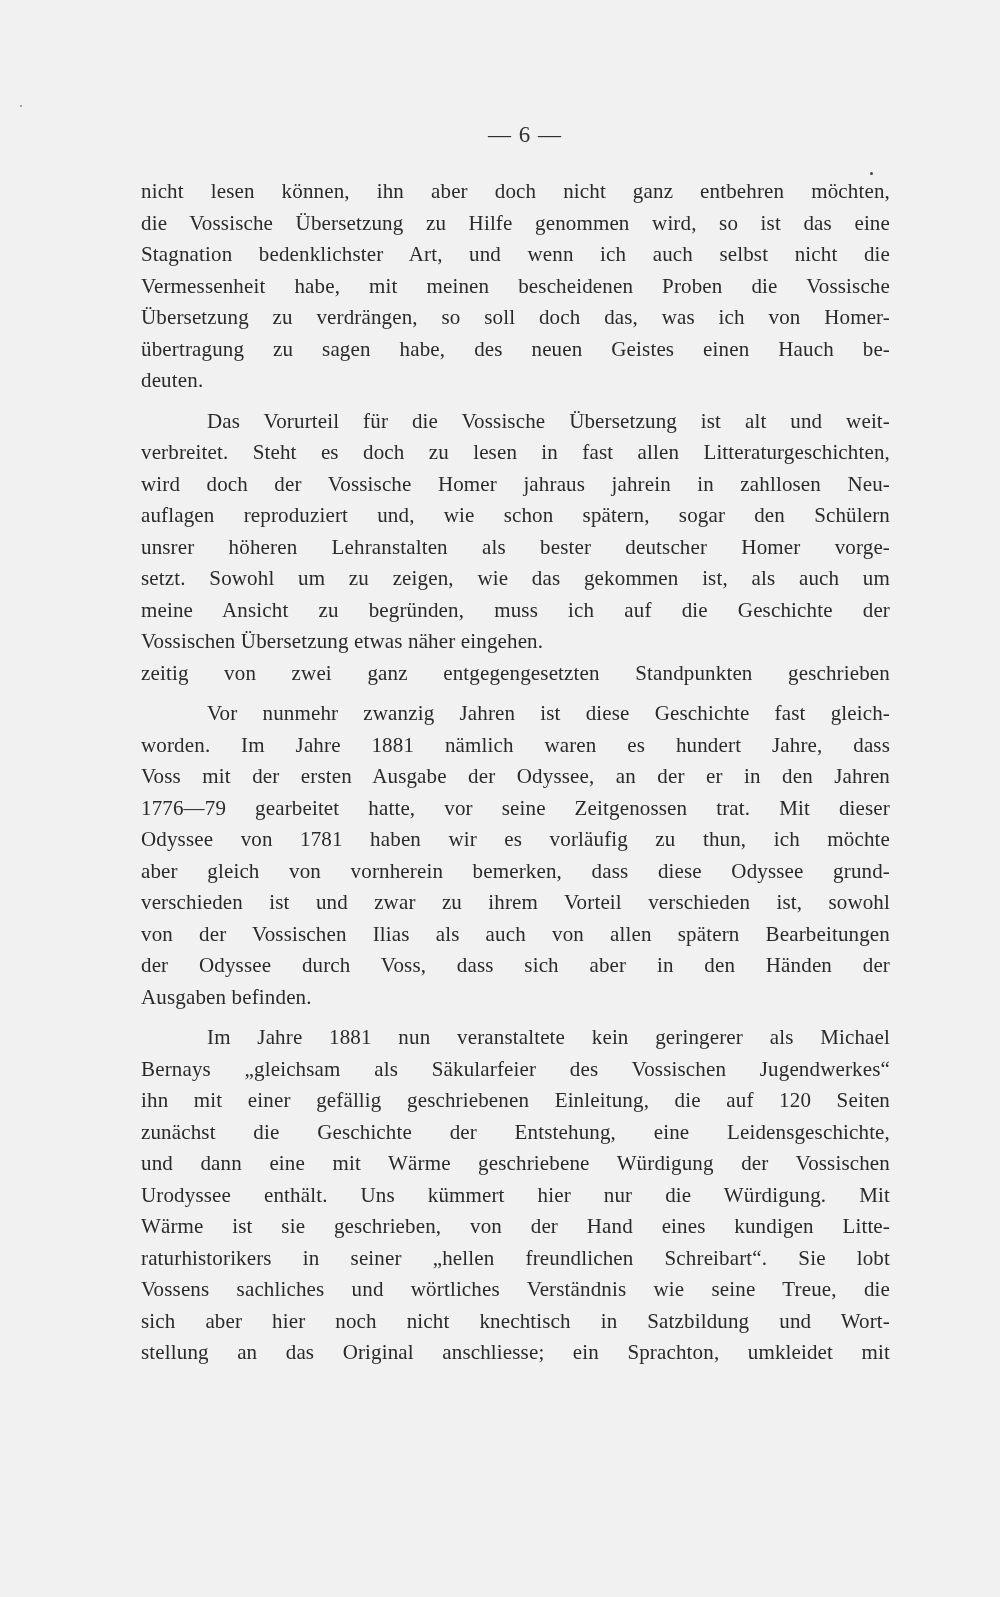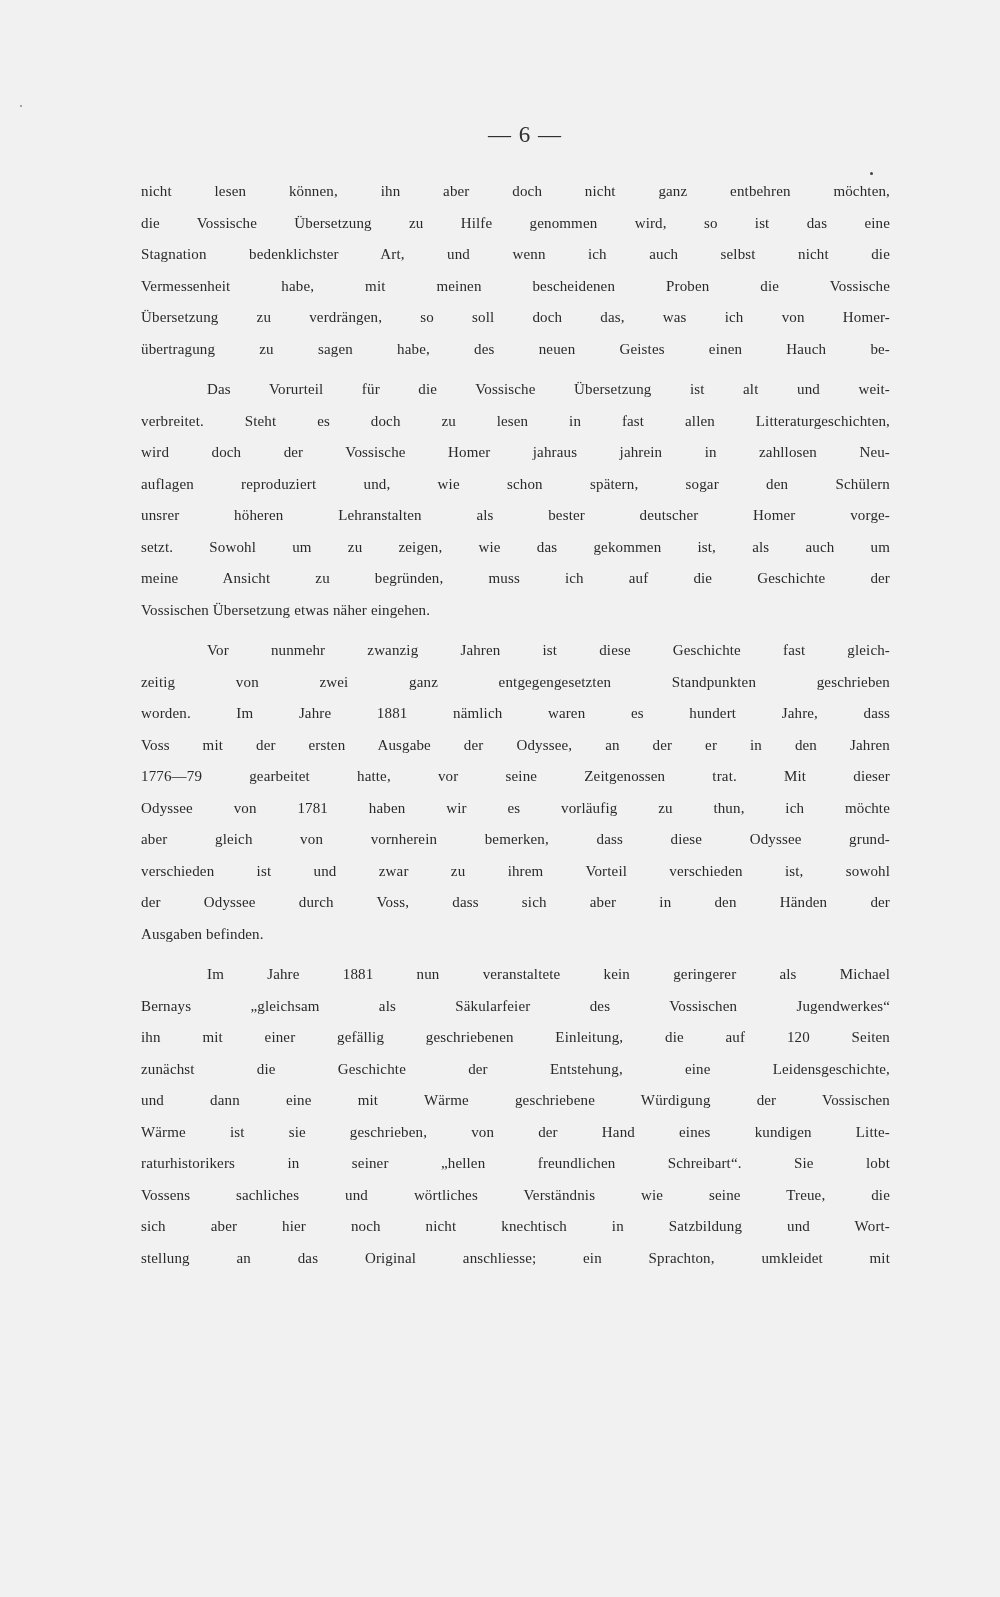--- a/index.html
+++ b/index.html
@@ -40,21 +40,21 @@
     .text-block {
       position: absolute;
       left: 141px;
       top: 176px;
       width: 749px;
     }
     .line {
       display: block;
       height: 31.5px;
       line-height: 31.5px;
-      font-size: 15px;
+      font-size: 21px;
       white-space: nowrap;
       text-align: justify;
       text-align-last: justify;
       letter-spacing: 0.15px;
     }
     .line.last {
       text-align-last: left;
     }
     .line.indent {
       padding-left: 66px;
@@ -68,42 +68,45 @@
   <div class="page-number">— 6 —</div>
   <div class="speck" style="left:870px; top:172px;"></div>
   <div class="speck" style="left:20px; top:105px; width:2px; height:2px; background:#888;"></div>
   <div class="text-block" id="text-block">
       <span class="line">nicht lesen können, ihn aber doch nicht ganz entbehren möchten,</span>
       <span class="line">die Vossische Übersetzung zu Hilfe genommen wird, so ist das eine</span>
       <span class="line">Stagnation bedenklichster Art, und wenn ich auch selbst nicht die</span>
       <span class="line">Vermessenheit habe, mit meinen bescheidenen Proben die Vossische</span>
       <span class="line">Übersetzung zu verdrängen, so soll doch das, was ich von Homer-</span>
       <span class="line">übertragung zu sagen habe, des neuen Geistes einen Hauch be-</span>
+      <span class="line last">deuten.</span>
       <span class="line indent">Das Vorurteil für die Vossische Übersetzung ist alt und weit-</span>
       <span class="line">verbreitet. Steht es doch zu lesen in fast allen Litteraturgeschichten,</span>
       <span class="line">wird doch der Vossische Homer jahraus jahrein in zahllosen Neu-</span>
       <span class="line">auflagen reproduziert und, wie schon spätern, sogar den Schülern</span>
       <span class="line">unsrer höheren Lehranstalten als bester deutscher Homer vorge-</span>
       <span class="line">setzt. Sowohl um zu zeigen, wie das gekommen ist, als auch um</span>
       <span class="line">meine Ansicht zu begründen, muss ich auf die Geschichte der</span>
       <span class="line last">Vossischen Übersetzung etwas näher eingehen.</span>
+      <span class="line">zeitig von zwei ganz entgegengesetzten Standpunkten geschrieben</span>
       <span class="line indent">Vor nunmehr zwanzig Jahren ist diese Geschichte fast gleich-</span>
-      <span class="line">zeitig von zwei ganz entgegengesetzten Standpunkten geschrieben</span>
       <span class="line">worden. Im Jahre 1881 nämlich waren es hundert Jahre, dass</span>
       <span class="line">Voss mit der ersten Ausgabe der Odyssee, an der er in den Jahren</span>
       <span class="line">1776—79 gearbeitet hatte, vor seine Zeitgenossen trat. Mit dieser</span>
       <span class="line">Odyssee von 1781 haben wir es vorläufig zu thun, ich möchte</span>
       <span class="line">aber gleich von vornherein bemerken, dass diese Odyssee grund-</span>
       <span class="line">verschieden ist und zwar zu ihrem Vorteil verschieden ist, sowohl</span>
+      <span class="line">von der Vossischen Ilias als auch von allen spätern Bearbeitungen</span>
       <span class="line">der Odyssee durch Voss, dass sich aber in den Händen der</span>
       <span class="line last">Ausgaben befinden.</span>
       <span class="line indent">Im Jahre 1881 nun veranstaltete kein geringerer als Michael</span>
       <span class="line">Bernays „gleichsam als Säkularfeier des Vossischen Jugendwerkes“</span>
       <span class="line">ihn mit einer gefällig geschriebenen Einleitung, die auf 120 Seiten</span>
       <span class="line">zunächst die Geschichte der Entstehung, eine Leidensgeschichte,</span>
       <span class="line">und dann eine mit Wärme geschriebene Würdigung der Vossischen</span>
+      <span class="line">Urodyssee enthält. Uns kümmert hier nur die Würdigung. Mit</span>
       <span class="line">Wärme ist sie geschrieben, von der Hand eines kundigen Litte-</span>
       <span class="line">raturhistorikers in seiner „hellen freundlichen Schreibart“. Sie lobt</span>
       <span class="line">Vossens sachliches und wörtliches Verständnis wie seine Treue, die</span>
       <span class="line">sich aber hier noch nicht knechtisch in Satzbildung und Wort-</span>
       <span class="line">stellung an das Original anschliesse; ein Sprachton, umkleidet mit</span>
     </div>
 </div>
 
 </body></html>

